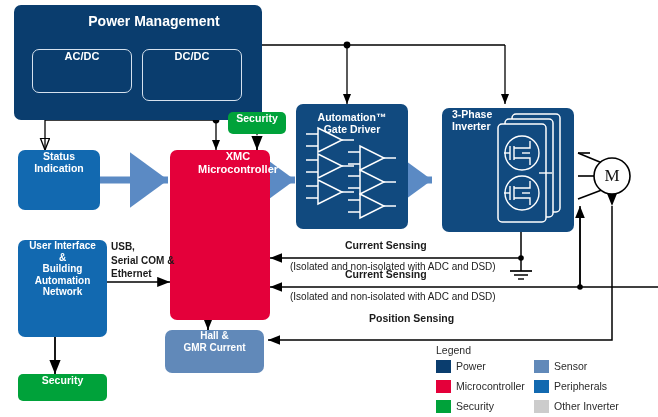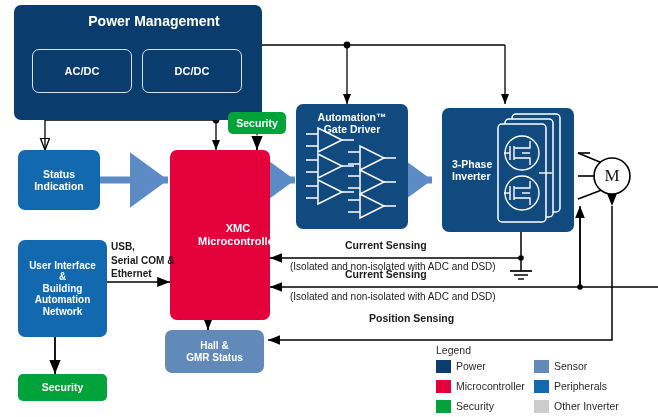--- a/index.html
+++ b/index.html
@@ -1,19 +1,19 @@
 <!DOCTYPE html>
 <html><head>
 <meta charset="utf-8">
 <style>
   html,body{margin:0;padding:0;background:#ffffff;}
   body{width:658px;height:417px;position:relative;overflow:hidden;
        font-family:"Liberation Sans", sans-serif;}
   #stage{position:absolute;left:0;top:0;width:658px;height:417px;}
-  .blk{position:absolute;box-sizing:border-box;display:flex;align-items:center;
+  .blk{position:absolute;box-sizing:border-box;display:flex;
        justify-content:center;text-align:center;color:#ffffff;font-weight:bold;
        line-height:1.15;border-radius:7px;}
   .lbl{position:absolute;color:#1a1a1a;font-weight:bold;white-space:nowrap;}
   .lbl.center{text-align:center;}
   svg{position:absolute;left:0;top:0;}
   .legend-box{position:absolute;text-align:center;}
   .legend-title{position:absolute;font-size:10.5px;color:#2b2b2b;font-weight:normal;}
   .sw{position:absolute;width:15px;height:13px;}
   .swlbl{position:absolute;font-size:10.5px;color:#2b2b2b;white-space:nowrap;}
 </style>
@@ -116,21 +116,21 @@
   </svg>
 
   <div class="blk" style="left:14px;top:5px;width:248px;height:115px;background:#0a3d6e;
               align-items:flex-start;">
     <span style="margin-top:8px;font-size:14px;padding-left:32px;">Power Management</span>
   </div>
   <div class="blk" style="left:32px;top:49px;width:100px;height:44px;background:#0a3d6e;
               border:1.4px solid #d6e2ee;font-size:11px;">
     <span>AC/DC</span>
   </div>
-  <div class="blk" style="left:142px;top:49px;width:100px;height:44px;background:#0a3d6e;
+  <div class="blk" style="left:142px;top:49px;width:100px;height:52px;background:#0a3d6e;
               border:1.4px solid #d6e2ee;font-size:11px;">
     <span>DC/DC</span>
   </div>
 
   <div class="blk" style="left:228px;top:112px;width:58px;height:22px;background:#00a23a;font-size:10.5px;border-radius:5px;">
     <span>Security</span>
   </div>
 
   <div class="blk" style="left:296px;top:104px;width:112px;height:125px;background:#114a7f;
               align-items:flex-start;font-size:10.5px;">
@@ -234,21 +234,21 @@
     </span>
   </div>
 
   <div class="blk" style="left:18px;top:374px;width:89px;height:27px;background:#00a23a;font-size:10.5px;border-radius:5px;">
     <span>Security</span>
   </div>
 
   <div class="blk" style="left:165px;top:330px;width:99px;height:43px;background:#6189b9;font-size:10px;">
     <span>
       <span>Hall &amp;</span><br>
-      <span>GMR Status</span>
+      <span>GMR Current</span>
     </span>
   </div>
 
   <div class="lbl" style="left:111px;top:240px;font-size:10px;line-height:1.35;">
     <span>USB,</span><br>
     <span>Serial COM &amp;</span><br>
     <span>Ethernet</span>
   </div>
 
   <div class="lbl center" style="left:285px;top:239px;width:440px;text-align:left;padding-left:60px;

